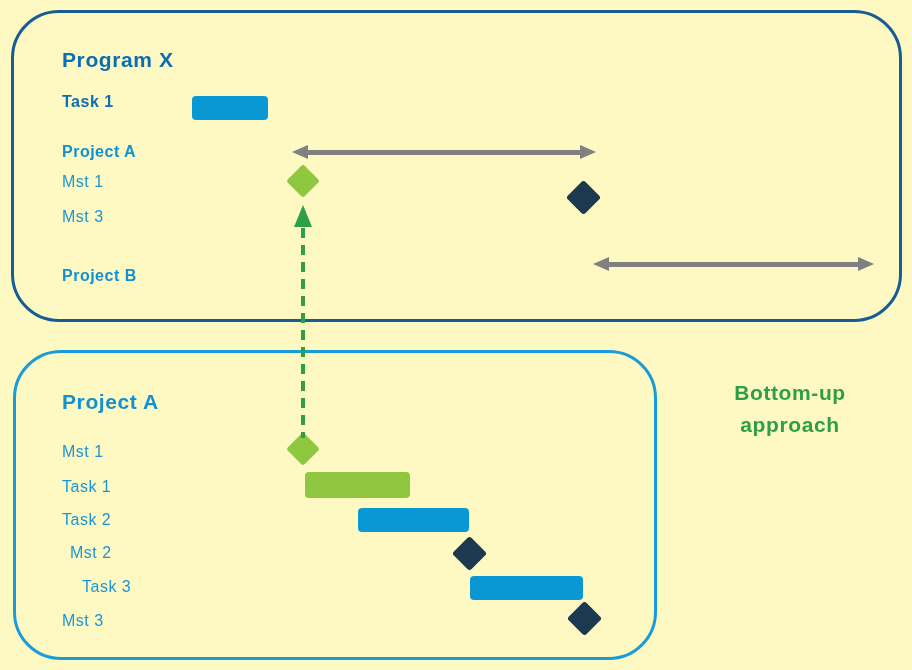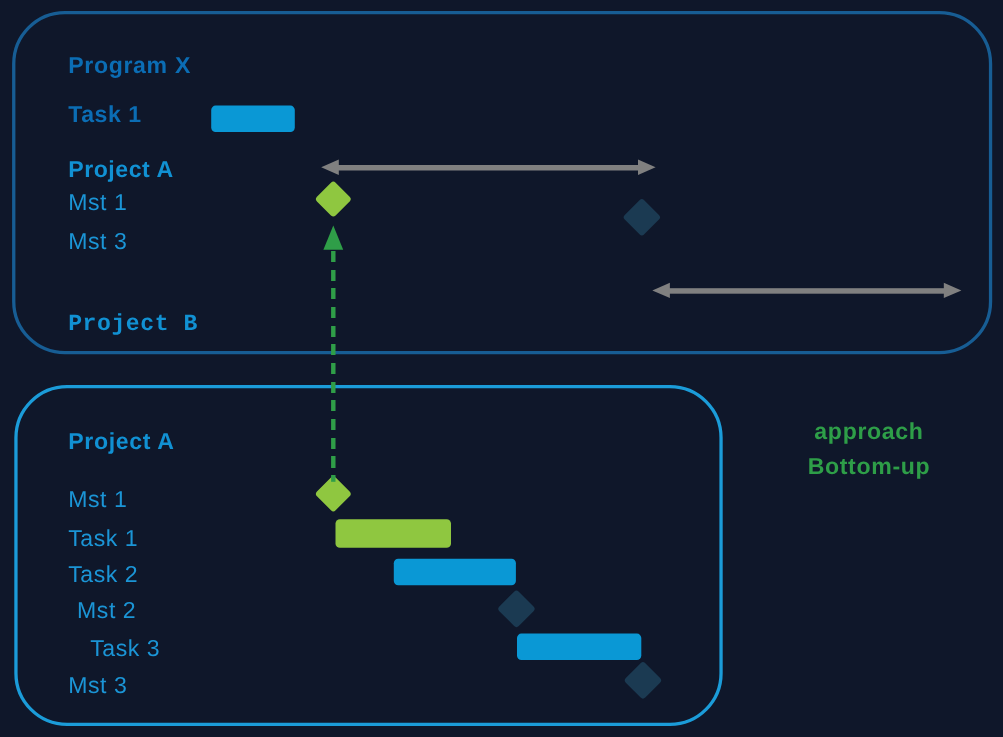--- a/index.html
+++ b/index.html
@@ -1,28 +1,28 @@
 <!DOCTYPE html>
 <html><head>
 <meta charset="utf-8">
 <style>
   html,body{margin:0;padding:0;background:#fff;}
   #stage{
-    position:relative;width:912px;height:670px;background:#0f172a;overflow:hidden;
+    position:relative;width:912px;height:670px;background:#fef9c3;overflow:hidden;
     font-family:"Liberation Sans", sans-serif;
   }
   
   .panel{position:absolute;border-radius:48px;background:transparent;}
   .panel.program{left:11px;top:10px;width:885px;height:306px;border:3px solid #175d94;}
   .panel.project{left:13px;top:350px;width:638px;height:304px;border:3px solid #1b9cd9;}
   
   .title{position:absolute;font-size:21px;font-weight:bold;letter-spacing:.6px;white-space:nowrap;}
   .title.dark{color:#0b6db4;}
   .title.bright{color:#1191d3;}
-  .lbl{position:absolute;font-size:21px;color:#1b95d6;letter-spacing:.5px;white-space:nowrap;}
+  .lbl{position:absolute;font-size:16px;color:#1b95d6;letter-spacing:.5px;white-space:nowrap;}
   .lbl.bold{font-weight:bold;color:#1191d3;}
   .lbl.dark{font-weight:bold;color:#0b6db4;}
   
   .bar{position:absolute;border-radius:4px;}
   .bar.blue{background:#0a98d5;}
   .bar.green{background:#8fc740;}
   
   .diamond{position:absolute;transform:rotate(45deg);border-radius:3px;}
   .diamond.green{background:#8fc740;}
   .diamond.navy{background:#1b3a52;}
@@ -65,21 +65,21 @@
     <span class="line"></span>
     <span class="head right"></span>
   </div>
 
   <div class="lbl" style="left:62px;top:173px;">Mst 1</div>
   <div class="diamond green" style="left:291px;top:169px;width:24px;height:24px;"></div>
 
   <div class="lbl" style="left:62px;top:208px;">Mst 3</div>
   <div class="diamond navy" style="left:571px;top:185px;width:25px;height:25px;"></div>
 
-  <div class="lbl bold" style="left:62px;top:284px;font-family:Liberation Mono, monospace;">Project B</div>
+  <div class="lbl bold" style="left:62px;top:267px;">Project B</div>
   <div class="h-arrow" style="left:593px;top:256px;width:281px;">
     <span class="head left"></span>
     <span class="line"></span>
     <span class="head right"></span>
   </div>
 
   <div class="panel project"></div>
 
   <div class="title bright" style="left:62px;top:390px;">Project A</div>
 
@@ -98,17 +98,17 @@
   <div class="lbl" style="left:62px;top:578px;margin-left:20px;">Task 3</div>
   <div class="bar blue" style="left:470px;top:576px;width:113px;height:24px;"></div>
 
   <div class="lbl" style="left:62px;top:612px;">Mst 3</div>
   <div class="diamond navy" style="left:572px;top:606px;width:25px;height:25px;"></div>
 
   <div class="v-head"></div>
   <div class="v-dash"></div>
 
   <div class="annotation">
+    <div>Bottom-up</div>
     <div>approach</div>
-    <div>Bottom-up</div>
   </div>
 
 </div>
 
 </body></html>

